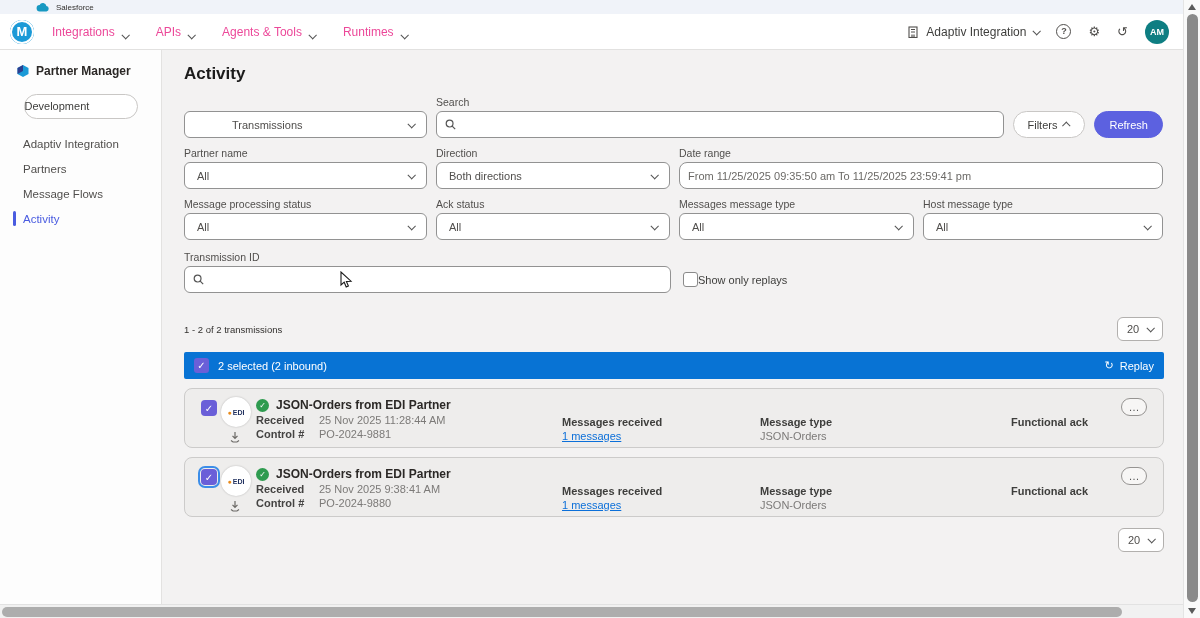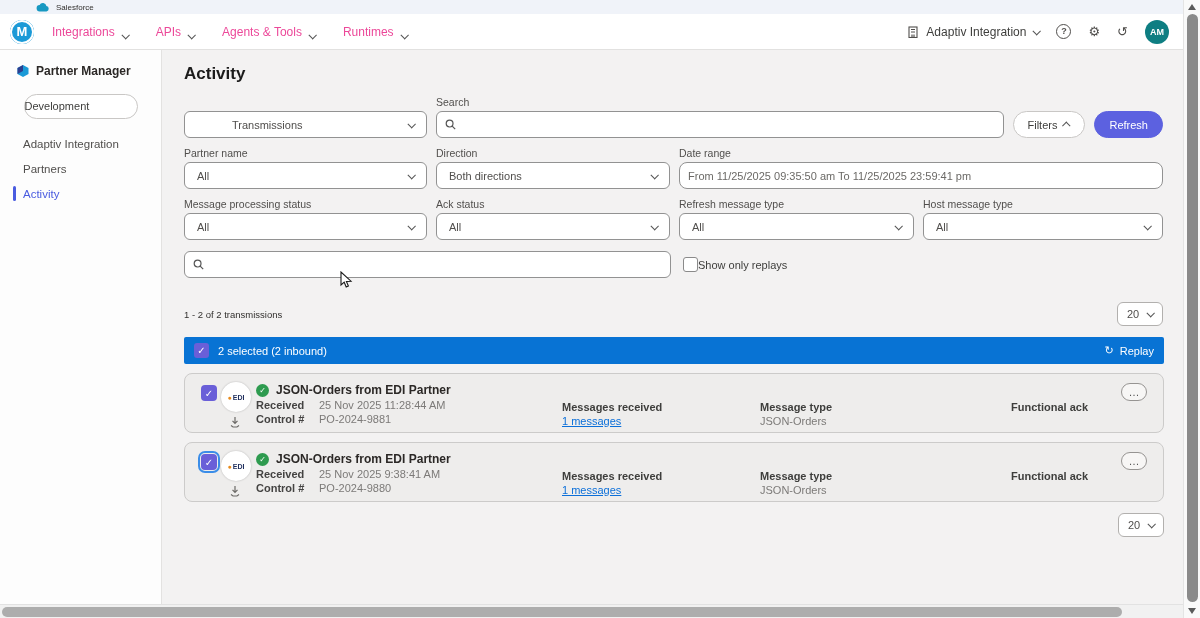--- a/index.html
+++ b/index.html
@@ -153,20 +153,21 @@
   <div class="sb-head">
     <svg width="14" height="14" viewBox="0 0 14 14">
         <path d="M7 1 L12.5 4 V10 L7 13 L1.5 10 V4 Z" fill="#1b9ad7"></path>
         <path d="M7 1 L7 7 L1.5 10 V4 Z" fill="#2d3f8f"></path>
       </svg>
     <span>Partner Manager</span>
   </div>
   <button class="env-pill">Development</button>
   <div class="sb-item">Adaptiv Integration</div>
   <div class="sb-item">Partners</div>
+  <div class="sb-item">Message Flows</div>
   <div class="sb-item active"><span class="active-bar"></span><span>Activity</span></div>
 </div>
 
 <div class="content">
   <div class="page-title">Activity</div>
 
   <div class="search-row">
     <div class="select-box w-transmissions">
       <span>Transmissions</span>
         <span class="chev"></span>
@@ -220,37 +221,38 @@
         </div>
     </div>
     <div>
       <label class="field-label">Ack status</label>
       <div class="select-box">
           <span>All</span>
           <span class="chev"></span>
         </div>
     </div>
     <div>
-      <label class="field-label">Refresh message type</label>
+      <label class="field-label">Messages message type</label>
       <div class="select-box">
           <span>All</span>
           <span class="chev"></span>
         </div>
     </div>
     <div>
       <label class="field-label">Host message type</label>
       <div class="select-box">
           <span>All</span>
           <span class="chev"></span>
         </div>
     </div>
   </div>
 
   <div class="tid-row">
     <div class="w-tid">
+      <label class="field-label">Transmission ID</label>
       <div class="text-input">
         <svg width="11" height="11" viewBox="0 0 11 11">
             <circle cx="4.6" cy="4.6" r="3.4" fill="none" stroke="#555" stroke-width="1.2"></circle>
             <line x1="7.2" y1="7.2" x2="10.2" y2="10.2" stroke="#555" stroke-width="1.2"></line>
           </svg>
         <input value="" style="">
       </div>
     </div>
     <div class="replay-check">
       <span class="checkbox-empty"></span>

